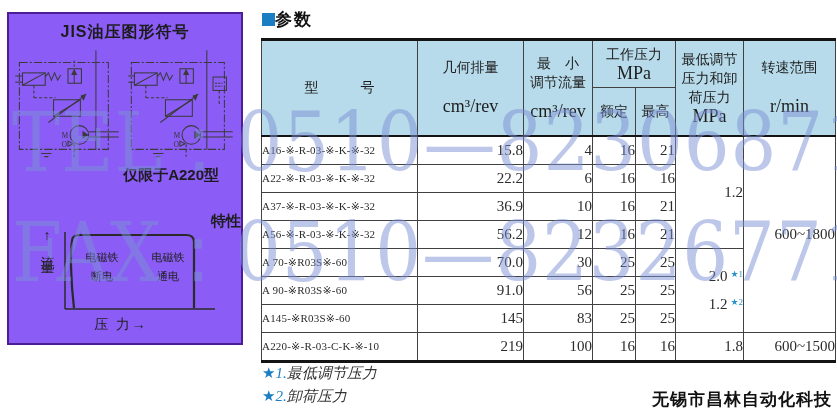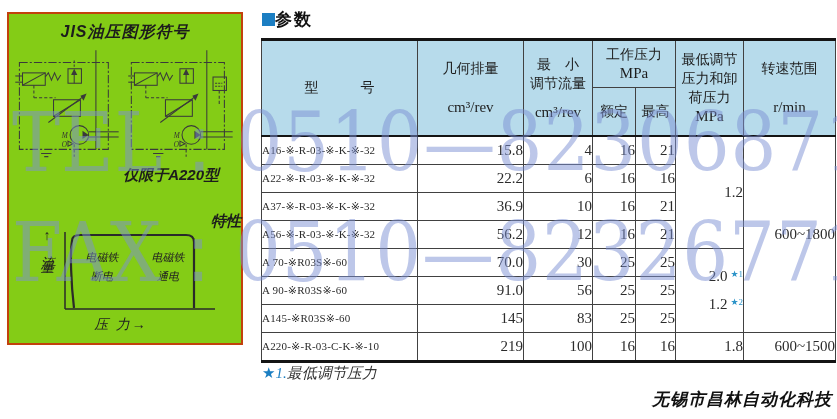--- a/index.html
+++ b/index.html
@@ -1,21 +1,21 @@
 <!DOCTYPE html>
 <html><head>
 <meta charset="utf-8">
 <style>
   html,body{margin:0;padding:0;}
   body{
     width:837px;height:419px;position:relative;overflow:hidden;background:#ffffff;
     font-family:"Liberation Serif","DejaVu Serif","DejaVu Sans",serif;color:#2b2b2b;
   }
   
-  .left-panel{position:absolute;left:7px;top:12px;width:232px;height:329px;border:2px solid #c2410c;background:#84cc16;font-style:italic;}
+  .left-panel{position:absolute;left:7px;top:12px;width:232px;height:329px;border:2px solid #4c1d95;background:#8b5cf6;}
   .panel-title{position:absolute;top:8px;left:0;width:100%;text-align:center;
     font-family:"Liberation Sans","DejaVu Sans",sans-serif;font-weight:bold;font-size:16px;letter-spacing:1px;color:#1c1c1c;}
   .diagrams{position:absolute;top:32px;left:4px;display:flex;gap:4px;}
   svg.circuit{width:110px;height:122px;}
   .panel-caption{position:absolute;top:152px;left:0;width:100%;box-sizing:border-box;padding-right:22px;text-align:right;
     font-family:"Liberation Sans","DejaVu Sans",sans-serif;font-weight:bold;font-size:15px;color:#1c1c1c;}
   .char-title{position:absolute;top:198px;left:0;width:100%;text-align:right;
     font-family:"Liberation Sans","DejaVu Sans",sans-serif;font-weight:bold;font-size:15px;color:#1c1c1c;}
   .graph{position:absolute;left:16px;top:214px;width:206px;height:110px;}
   .graph svg{position:absolute;left:0;top:0;}
@@ -31,32 +31,32 @@
   .section-square{width:13px;height:13px;background:#1b7ec2;}
   .section-title{font-family:"Liberation Sans","DejaVu Sans",sans-serif;font-weight:bold;font-size:17px;color:#111;letter-spacing:2px;}
   
   table.params{position:absolute;left:261px;top:38px;width:574px;table-layout:fixed;border-collapse:collapse;
     border:1px solid #333;border-top:3px solid #141414;border-bottom:3px solid #141414;}
   table.params th,table.params td{border:1px solid #414141;padding:0;}
   table.params thead th{background:#b7dbeb;font-weight:normal;font-size:14px;color:#1d1d1d;vertical-align:middle;}
   table.params thead{border-bottom:2px solid #141414;}
   .th-flex{display:flex;flex-direction:column;justify-content:space-around;height:100%;padding:8px 0;box-sizing:border-box;}
   .th-lines{display:flex;flex-direction:column;justify-content:center;align-items:center;line-height:19px;}
-  .unit{font-size:15px;}
+  .unit{font-size:18px;}
   tr.hrow1 th{height:46px;}
   tr.hrow2 th{height:47px;}
   tbody td{height:27px;text-align:right;font-size:15px;vertical-align:middle;}
   td.model{text-align:left;padding-left:7px;font-size:11px;letter-spacing:0.2px;white-space:nowrap;}
   .pline{line-height:26px;}
   .ref{font-size:9px;color:#2b93c8;position:relative;top:-4px;margin-left:3px;}
   
   .footnotes{position:absolute;left:262px;top:362px;font-size:15px;line-height:23px;color:#333;font-style:italic;}
   .fn-marker{color:#1b7ec2;}
   .company{position:absolute;left:540px;top:388px;width:292px;text-align:right;
-    font-family:"Liberation Sans","DejaVu Sans",sans-serif;font-weight:bold;font-size:17px;color:#111;letter-spacing:1px;font-style:italic;}
+    font-family:"Liberation Sans","DejaVu Sans",sans-serif;font-weight:bold;font-size:17px;color:#111;letter-spacing:1px;}
   
   .wm{position:absolute;left:12px;white-space:nowrap;z-index:50;pointer-events:none;line-height:1;
     font-family:"DejaVu Serif","Liberation Serif",serif;font-size:82px;color:rgba(124,143,211,0.5);
     letter-spacing:1px;transform:scaleX(0.88);transform-origin:left center;}
   #wm1{top:102px;}
   #wm2{top:212px;}
 </style>
 </head>
 <body>
 
@@ -287,18 +287,21 @@
       <td>1.8</td>
       <td>600~1500</td>
     </tr>
   </tbody>
 </table>
 
 <div class="footnotes">
   <div>
     <span class="fn-marker">★1.</span><span>最低调节压力</span>
   </div>
+  <div>
+    <span class="fn-marker">★2.</span><span>卸荷压力</span>
+  </div>
 </div>
 
 <div class="company">无锡市昌林自动化科技</div>
 
 <div class="wm" id="wm1">TEL：0510—82306871</div>
 <div class="wm" id="wm2">FAX：0510—82326771</div>
 
 </body></html>

